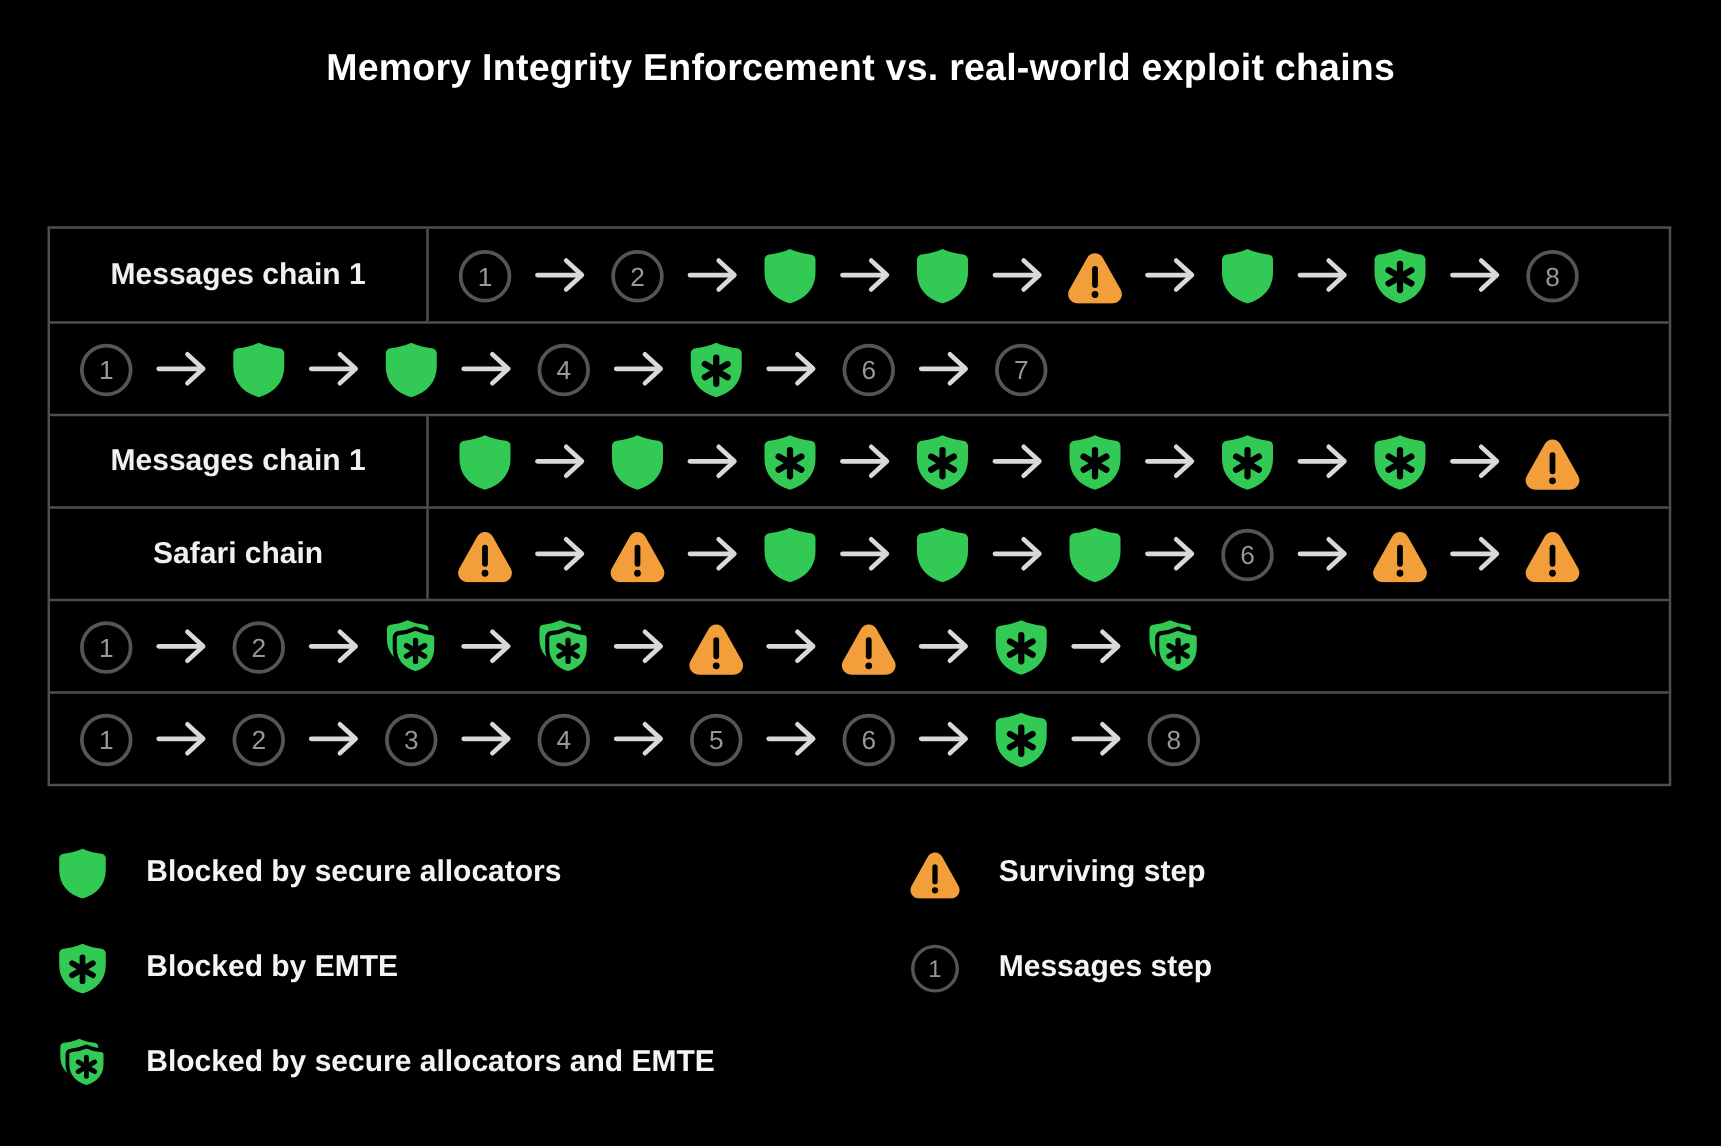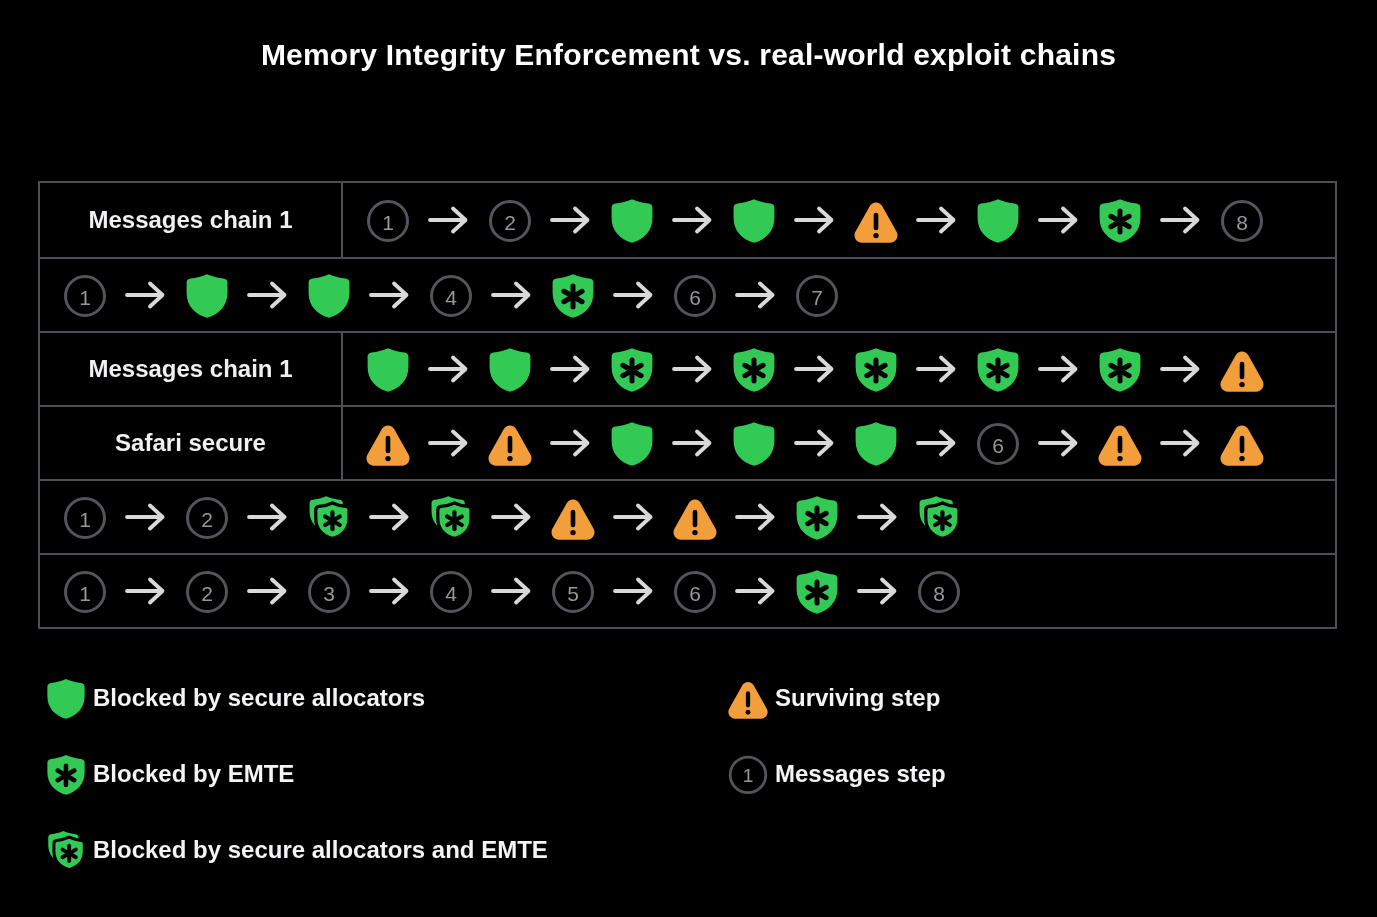--- a/index.html
+++ b/index.html
@@ -39,21 +39,21 @@
     display:flex;align-items:center;justify-content:center;
     font-size:24px;font-weight:600;color:#f0f0f2;
   }
   .chain-cell{
     flex:1;display:flex;align-items:center;
     padding-left:22px;gap:15px;
   }
   svg.icon{width:46px;height:46px;flex:none;display:block;}
   .legend-item{
     position:absolute;height:44px;
-    display:flex;align-items:center;gap:5px;
+    display:flex;align-items:center;gap:29px;
   }
   .legend-item .licon{width:44px;height:44px;flex:none;display:flex;align-items:center;justify-content:center;}
   .legend-item .licon svg{width:42px;height:42px;display:block;}
   .legend-label{font-size:24px;font-weight:600;color:var(--text);white-space:nowrap;}
   .lg-l0{left:44px;top:676px;}
   .lg-l1{left:44px;top:752px;}
   .lg-l2{left:44px;top:828px;}
   .lg-r0{left:726px;top:676px;}
   .lg-r1{left:726px;top:752px;}
 </style>
@@ -307,21 +307,21 @@
   </g>
           </svg>
           <svg class="icon" viewBox="0 0 46 46">
             <path d="M23 5.5 C25.6 5.5 28 6.9 29.3 9.3 L43.6 34.8 C44.9 37.2 44.8 40 43.4 42.2 C42 44.4 39.6 45.7 37 45.7 L9 45.7 C6.4 45.7 4 44.4 2.6 42.2 C1.2 40 1.1 37.2 2.4 34.8 L16.7 9.3 C18 6.9 20.4 5.5 23 5.5 Z" fill="#f19e3b"></path>
             <line x1="23" y1="18" x2="23" y2="31" stroke="#000" stroke-width="4.6" stroke-linecap="round"></line>
             <circle cx="23" cy="38.6" r="2.7" fill="#000"></circle>
           </svg>
         </div>
       </div>
       <div class="t-row">
-        <div class="label-cell">Safari secure</div>
+        <div class="label-cell">Safari chain</div>
         <div class="chain-cell">
           <svg class="icon" viewBox="0 0 46 46">
             <path d="M23 5.5 C25.6 5.5 28 6.9 29.3 9.3 L43.6 34.8 C44.9 37.2 44.8 40 43.4 42.2 C42 44.4 39.6 45.7 37 45.7 L9 45.7 C6.4 45.7 4 44.4 2.6 42.2 C1.2 40 1.1 37.2 2.4 34.8 L16.7 9.3 C18 6.9 20.4 5.5 23 5.5 Z" fill="#f19e3b"></path>
             <line x1="23" y1="18" x2="23" y2="31" stroke="#000" stroke-width="4.6" stroke-linecap="round"></line>
             <circle cx="23" cy="38.6" r="2.7" fill="#000"></circle>
           </svg>
           <svg class="icon" viewBox="0 0 46 46">
   <g stroke="#d9d9d9" stroke-width="3.8" stroke-linecap="round" stroke-linejoin="round" fill="none">
     <line x1="4" y1="23" x2="38" y2="23"></line>
               <polyline points="27,11.5 39.5,23 27,34.5"></polyline>

